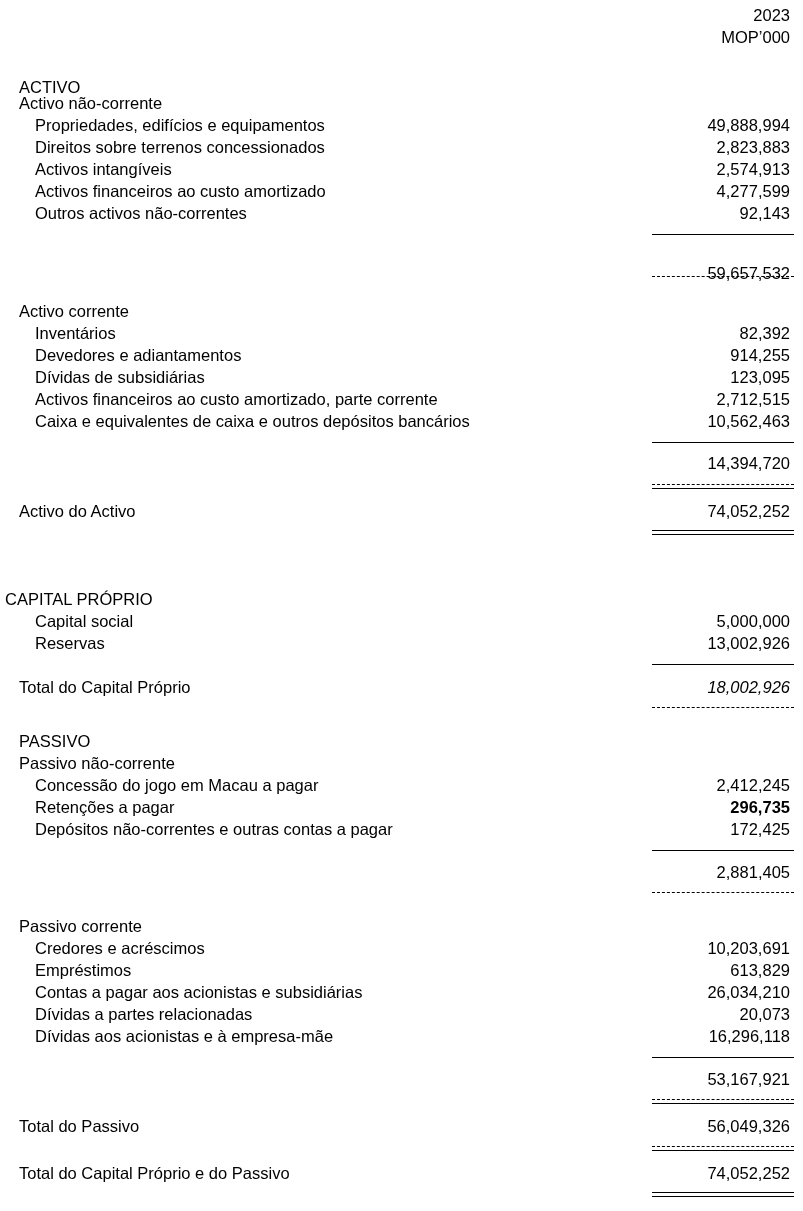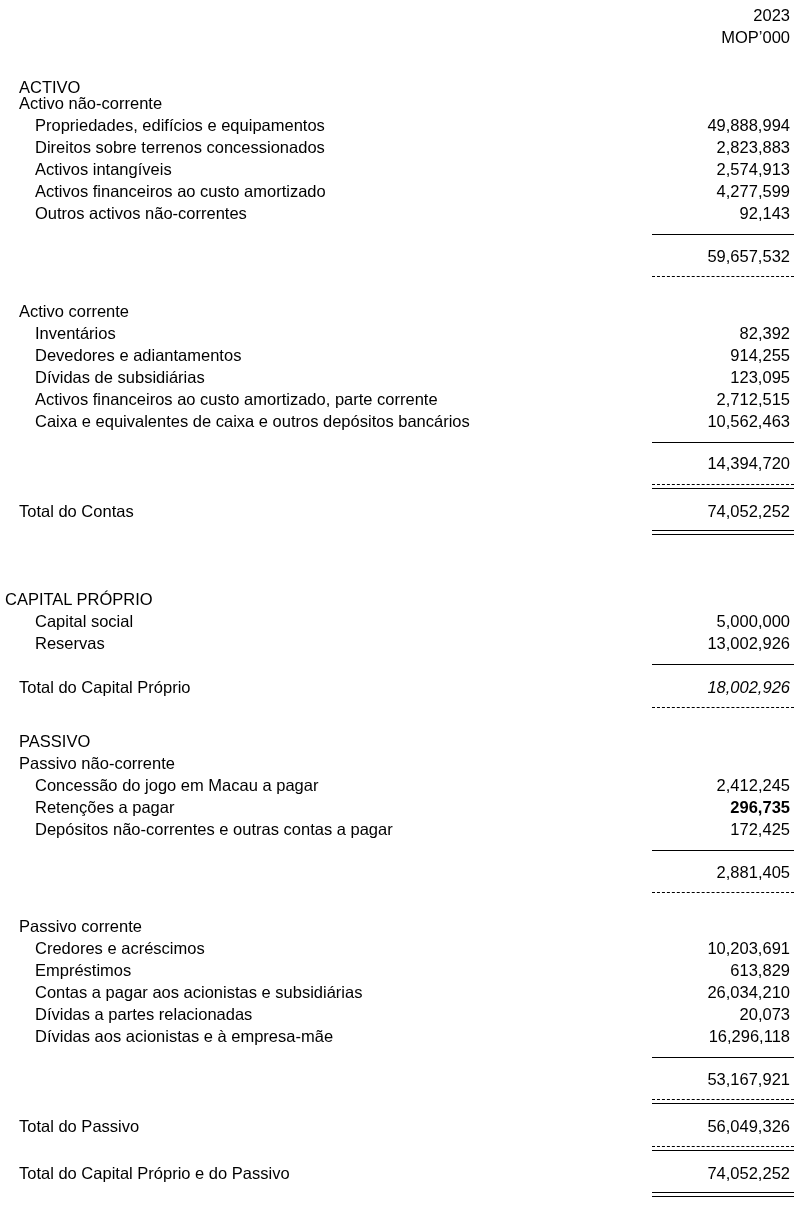--- a/index.html
+++ b/index.html
@@ -24,41 +24,41 @@
   <div class="t" style="left:35px;top:137px;">Direitos sobre terrenos concessionados</div>
   <div class="r" style="top:137px;">2,823,883</div>
   <div class="t" style="left:35px;top:159px;">Activos intangíveis</div>
   <div class="r" style="top:159px;">2,574,913</div>
   <div class="t" style="left:35px;top:181px;">Activos financeiros ao custo amortizado</div>
   <div class="r" style="top:181px;">4,277,599</div>
   <div class="t" style="left:35px;top:203px;">Outros activos não-correntes</div>
   <div class="r" style="top:203px;">92,143</div>
 
   <div class="solid" style="top:234px;"></div>
-  <div class="r" style="top:246px;text-align:right;">59,657,532</div>
+  <div class="r" style="top:263px;text-align:right;">59,657,532</div>
   <div class="dash" style="top:276px;"></div>
 
   <div class="t" style="left:19px;top:301px;">Activo corrente</div>
   <div class="t" style="left:35px;top:323px;">Inventários</div>
   <div class="r" style="top:323px;">82,392</div>
   <div class="t" style="left:35px;top:345px;">Devedores e adiantamentos</div>
   <div class="r" style="top:345px;">914,255</div>
   <div class="t" style="left:35px;top:367px;">Dívidas de subsidiárias</div>
   <div class="r" style="top:367px;">123,095</div>
   <div class="t" style="left:35px;top:389px;">Activos financeiros ao custo amortizado, parte corrente</div>
   <div class="r" style="top:389px;">2,712,515</div>
   <div class="t" style="left:35px;top:411px;">Caixa e equivalentes de caixa e outros depósitos bancários</div>
   <div class="r" style="top:411px;">10,562,463</div>
 
   <div class="solid" style="top:442px;"></div>
   <div class="r" style="top:453px;">14,394,720</div>
   <div class="dash" style="top:484px;"></div>
   <div class="solid" style="top:488px;"></div>
 
-  <div class="t" style="left:19px;top:501px;">Total do Contas</div>
+  <div class="t" style="left:19px;top:501px;">Activo do Activo</div>
   <div class="r" style="top:501px;">74,052,252</div>
   <div class="solid" style="top:530px;"></div>
   <div class="solid" style="top:534px;"></div>
 
   <div class="t" style="left:5px;top:589px;">CAPITAL PRÓPRIO</div>
   <div class="t" style="left:35px;top:611px;">Capital social</div>
   <div class="r" style="top:611px;">5,000,000</div>
   <div class="t" style="left:35px;top:633px;">Reservas</div>
   <div class="r" style="top:633px;">13,002,926</div>
   <div class="solid" style="top:664px;"></div>

